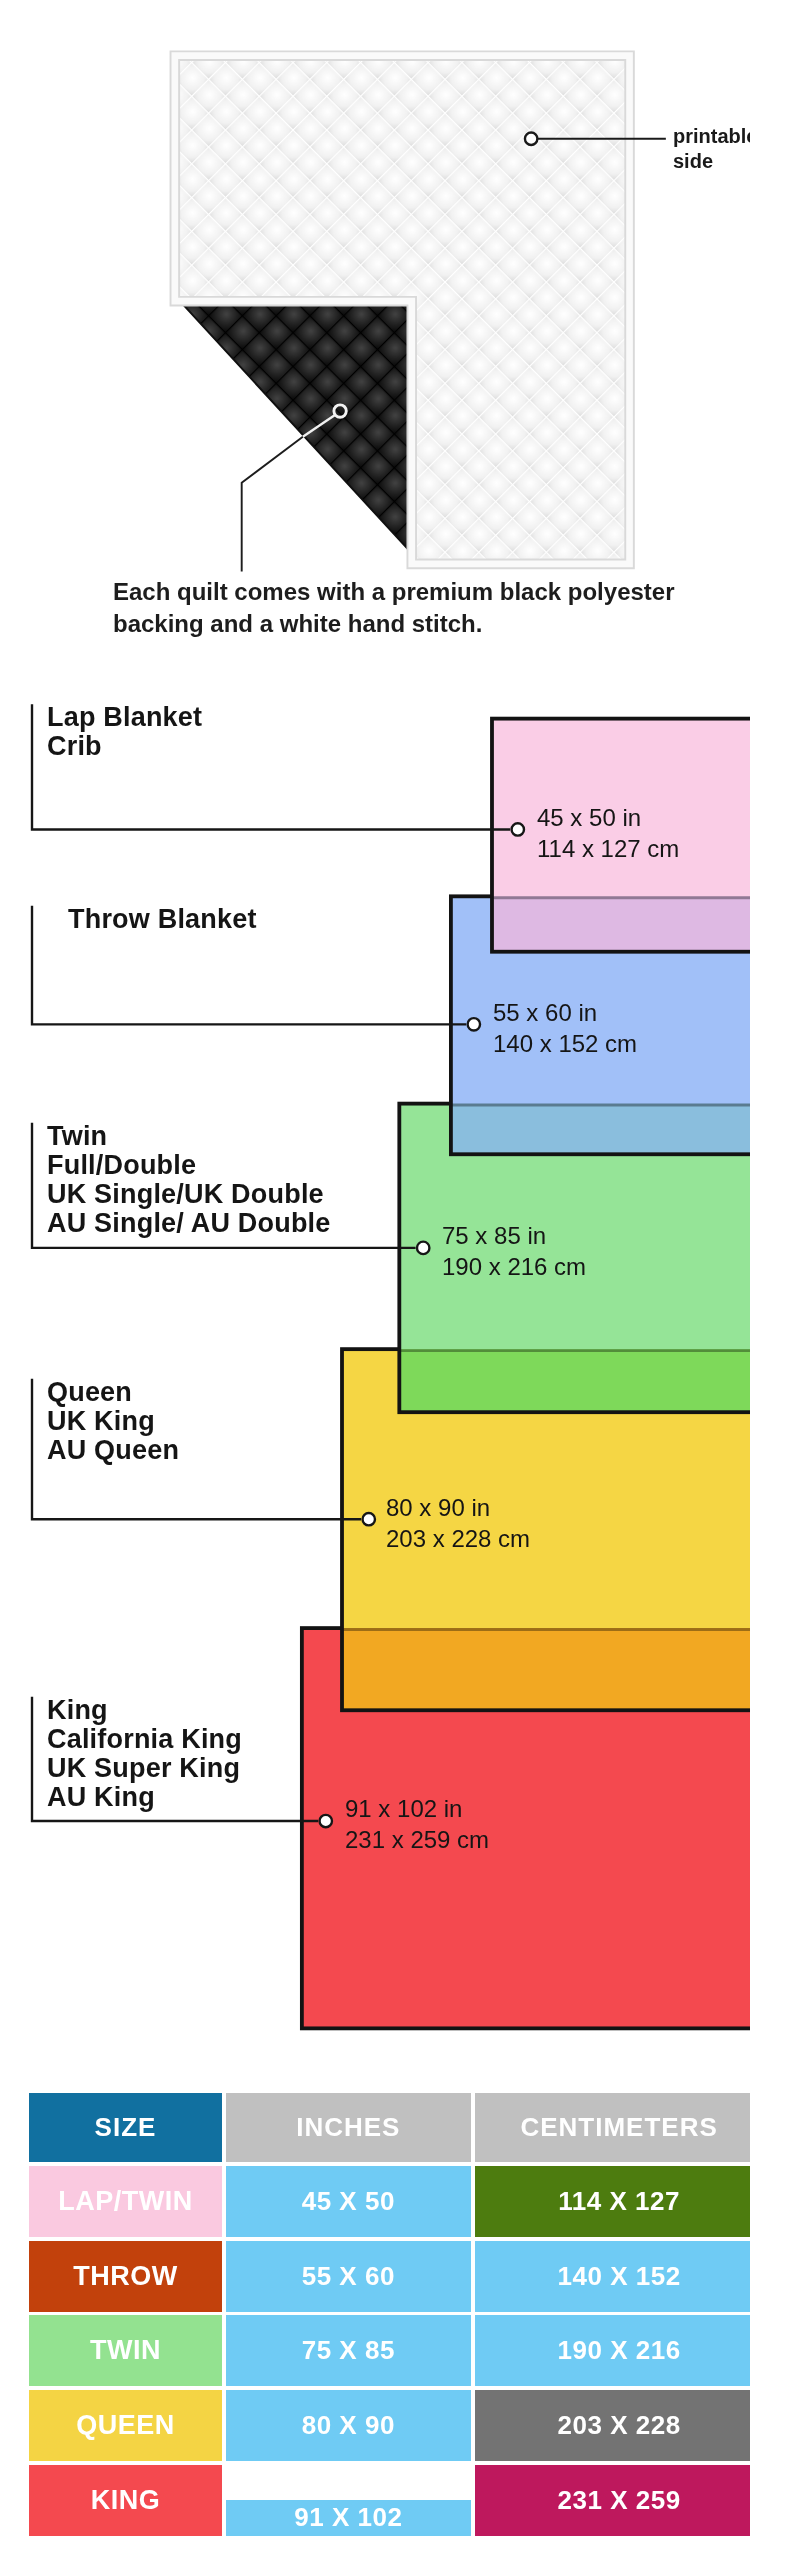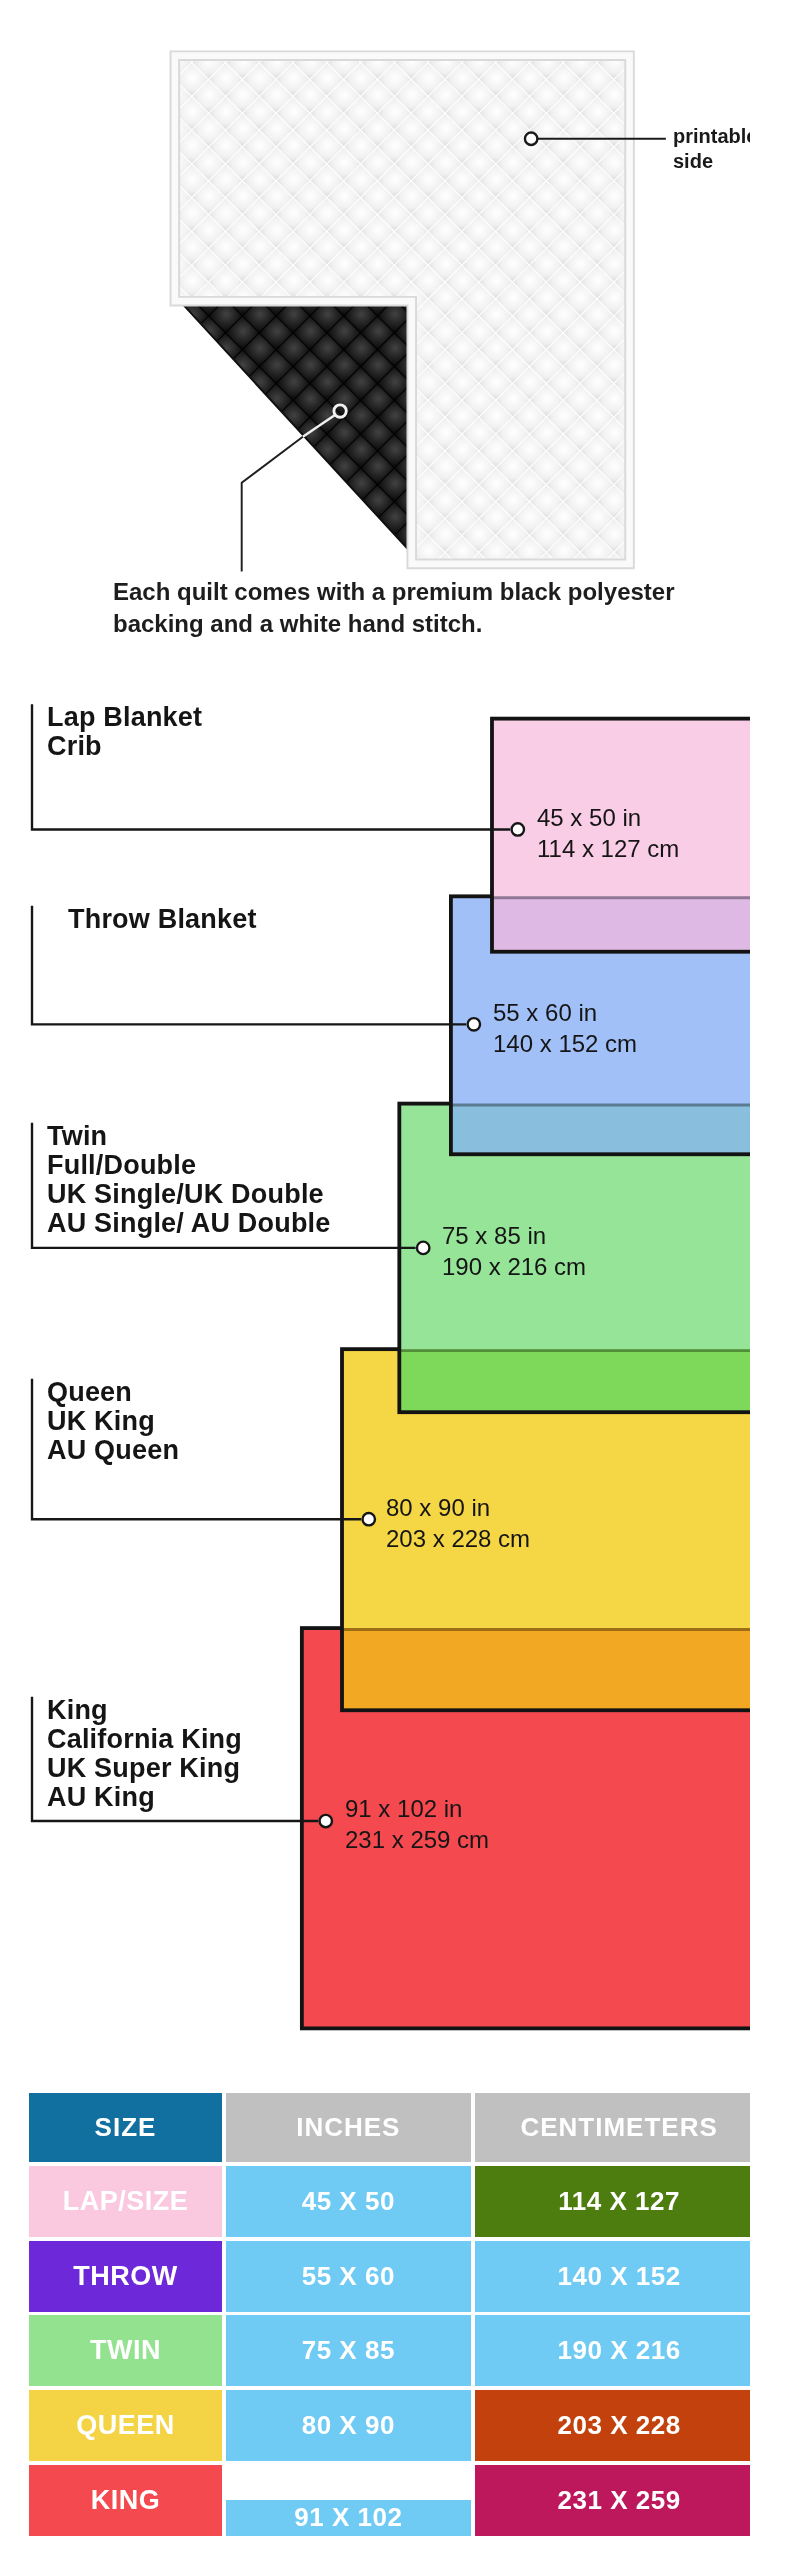--- a/index.html
+++ b/index.html
@@ -150,35 +150,35 @@
   <div class="abs dim-label" style="left:345px;top:1793px;">
     <div>91 x 102 in</div>
     <div>231 x 259 cm</div>
   </div>
 
   <div id="size-table">
     <div class="cell head hd-size" style="background-color: rgb(17, 112, 160);">SIZE</div>
     <div class="cell head hd-gray" style="background-color: rgb(192, 192, 192);">INCHES</div>
     <div class="cell head hd-gray" style="background-color: rgb(192, 192, 192);">CENTIMETERS</div>
 
-    <div class="cell sizename" style="background-color: rgb(250, 201, 224);">LAP/SIZE</div>
+    <div class="cell sizename" style="background-color: rgb(250, 201, 224);">LAP/TWIN</div>
     <div class="cell val" style="background-color: rgb(111, 203, 244);">45 X 50</div>
     <div class="cell val" style="background-color: #4d7c0f;">114 X 127</div>
 
-    <div class="cell sizename" style="background-color: #6d28d9;">THROW</div>
+    <div class="cell sizename" style="background-color: #c2410c;">THROW</div>
     <div class="cell val" style="background-color: rgb(111, 203, 244);">55 X 60</div>
     <div class="cell val" style="background-color: rgb(111, 203, 244);">140 X 152</div>
 
     <div class="cell sizename" style="background-color: rgb(147, 226, 144);">TWIN</div>
     <div class="cell val" style="background-color: rgb(111, 203, 244);">75 X 85</div>
     <div class="cell val" style="background-color: rgb(111, 203, 244);">190 X 216</div>
 
     <div class="cell sizename" style="background-color: rgb(244, 212, 68);">QUEEN</div>
     <div class="cell val" style="background-color: rgb(111, 203, 244);">80 X 90</div>
-    <div class="cell val" style="background-color: #c2410c;">203 X 228</div>
+    <div class="cell val" style="background-color: #737373;">203 X 228</div>
 
     <div class="cell sizename" style="background-color: rgb(244, 73, 79);">KING</div>
     <div class="cell val" style="background-color: rgb(111, 203, 244); margin-top: 35px;">91 X 102</div>
     <div class="cell val" style="background-color: #be185d;">231 X 259</div>
   </div>
 
 </div>
 
 
 </body></html>

